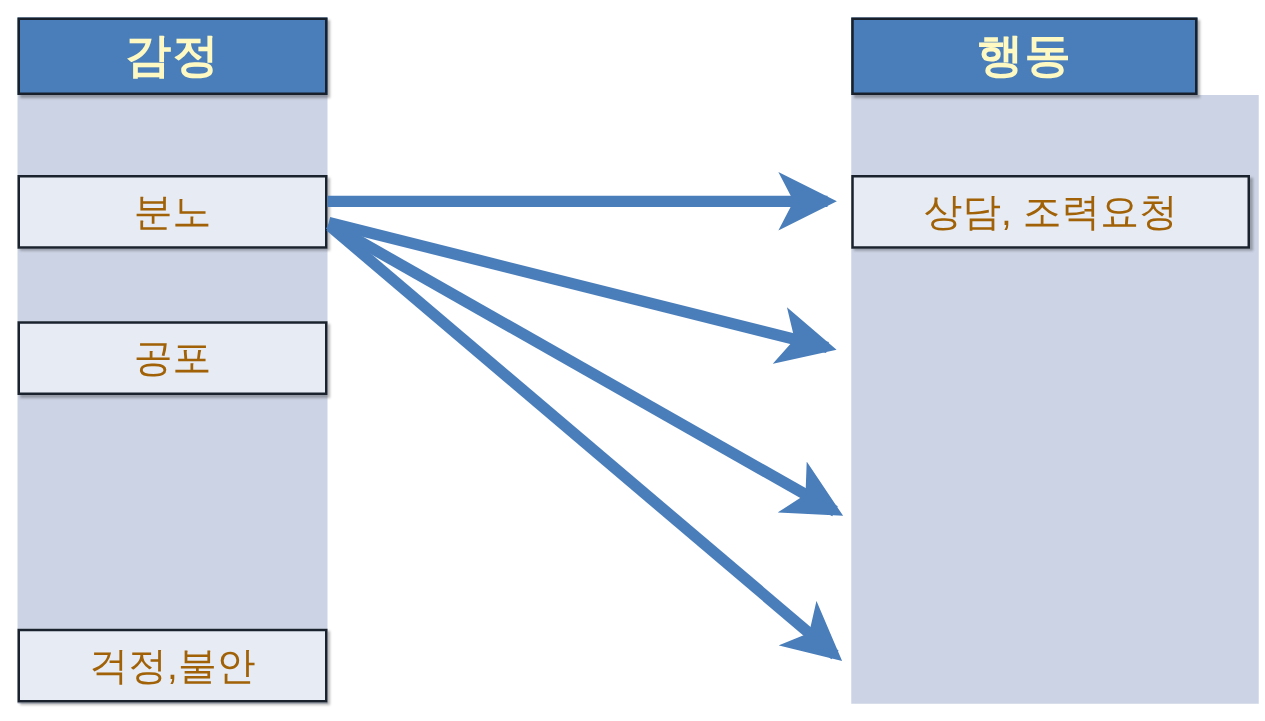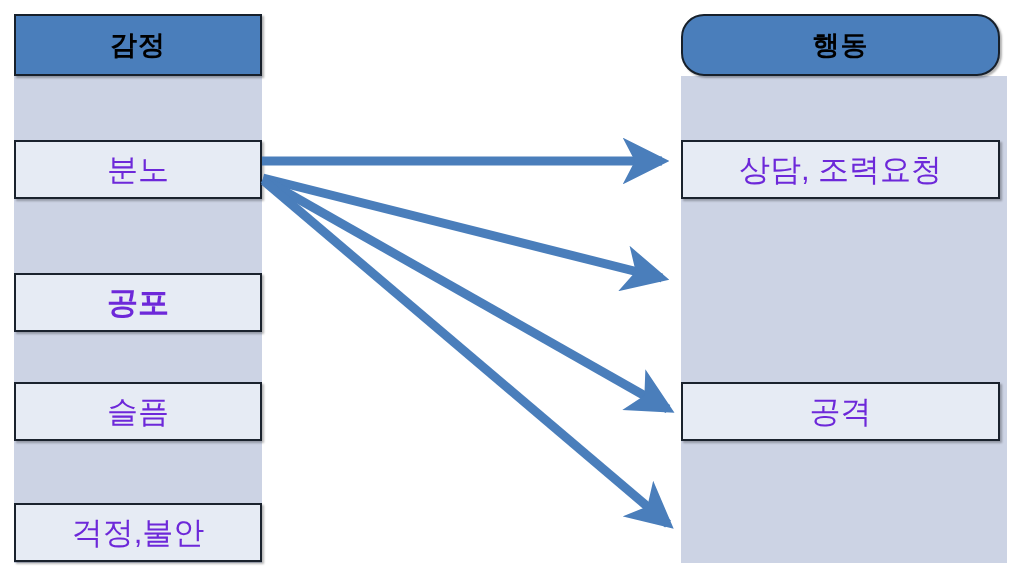--- a/index.html
+++ b/index.html
@@ -28,48 +28,48 @@
 
   
   .header-box {
     position: absolute;
     background: #4a7ebb;
     border: 2px solid #17202b;
     box-sizing: border-box;
     display: flex;
     align-items: center;
     justify-content: center;
-    color: #000000;
+    color: #fef9c3;
     font-weight: bold;
-    font-size: 27px;
+    font-size: 37px;
     letter-spacing: 1px;
     box-shadow: 2px 2px 2px rgba(0,0,0,0.30);
     font-family: Liberation Serif, serif;
   }
   #left-header-box  { left: 14px;  top: 14px; width: 248px; height: 62px; }
-  #right-header-box { left: 681px; top: 14px; width: 319px; height: 62px; border-radius: 23px; }
+  #right-header-box { left: 681px; top: 14px; width: 277px; height: 62px; }
 
   
   .item-box {
     position: absolute;
     background: #e6ebf4;
     border: 2px solid #1a222d;
     box-sizing: border-box;
     display: flex;
     align-items: center;
     justify-content: center;
-    color: #6d28d9;
+    color: #a16207;
     font-size: 31px;
     box-shadow: 2px 2px 2px rgba(0,0,0,0.28);
   }
   .item-box.left  { left: 14px;  width: 248px; height: 59px; }
   .item-box.right { left: 681px; width: 319px; height: 59px; }
 
   .row-0 { top: 140px; }
-  .row-1 { top: 273px; font-weight: bold; }
+  .row-1 { top: 257px; }
   .row-2 { top: 382px; }
   .row-3 { top: 503px; text-align: center; }
 
   #arrow-layer {
     position: absolute;
     left: 0;
     top: 0;
     width: 1012px;
     height: 577px;
     pointer-events: none;
@@ -82,25 +82,23 @@
 
   <div id="left-column-strip" class="column-strip"></div>
   <div id="right-column-strip" class="column-strip"></div>
 
   <div id="left-header-box" class="header-box">감정</div>
 
   <div id="right-header-box" class="header-box">행동</div>
 
   <div class="item-box left row-0">분노</div>
   <div class="item-box left row-1">공포</div>
-  <div class="item-box left row-2">슬픔</div>
   <div class="item-box left row-3">걱정,불안</div>
 
   <div class="item-box right row-0">상담, 조력요청</div>
-  <div class="item-box right row-2">공격</div>
 
   <svg id="arrow-layer" viewBox="0 0 1012 577">
     <defs>
       <marker id="ah" viewBox="0 0 10 10" refX="8.4" refY="5" markerWidth="5.2" markerHeight="5.2" orient="auto-start-reverse">
         <path d="M 0 0 L 10 5 L 0 10 L 2.6 5 z" fill="#4a7ebb"></path>
       </marker>
     </defs>
 
     <line x1="262" y1="161" x2="662" y2="161" stroke="#4a7ebb" stroke-width="9" marker-end="url(#ah)"></line>
 

